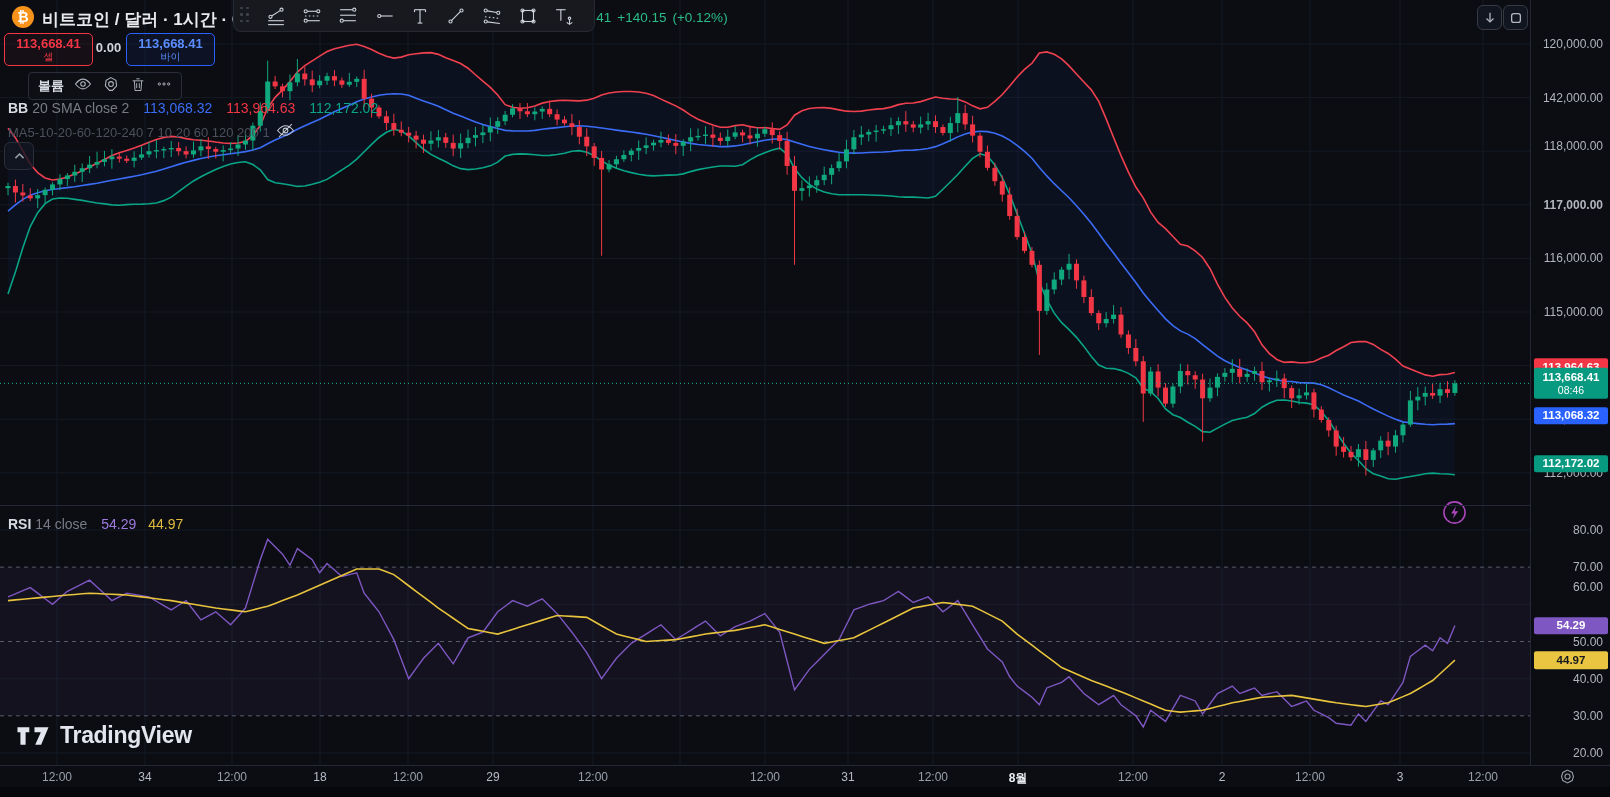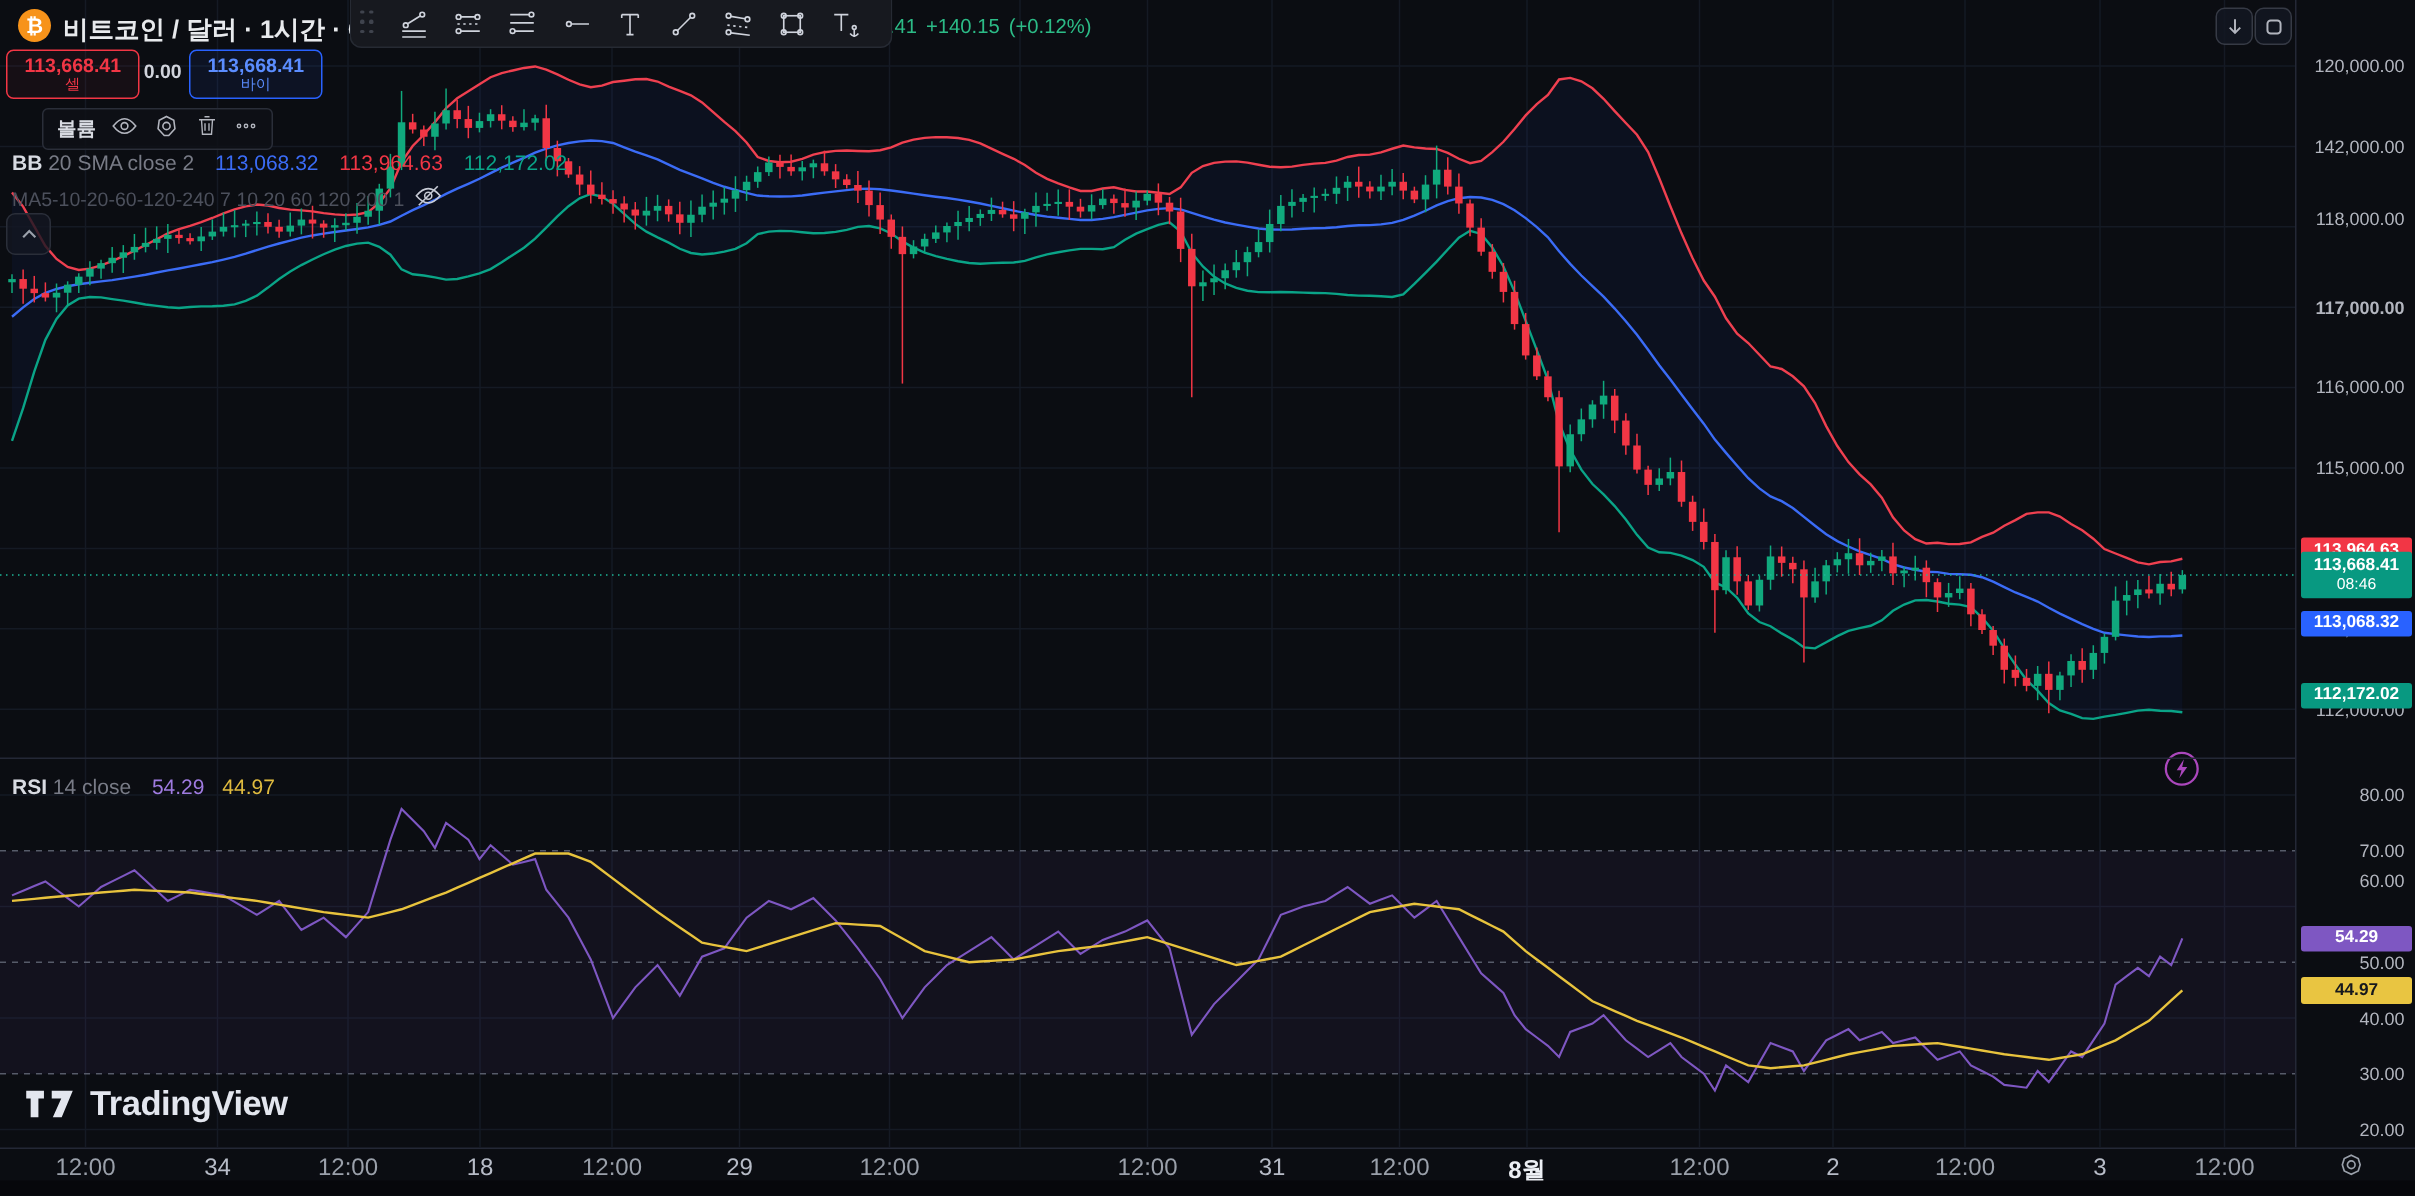--- a/index.html
+++ b/index.html
@@ -48,21 +48,21 @@
   .ma-row svg{stroke:#c8ccd6;fill:none;stroke-width:1.3;}
   .collapse-btn{left:4px;top:142px;width:28px;height:26px;border:1px solid #2a2e39;border-radius:6px;
     background:rgba(19,23,34,.8);display:flex;align-items:center;justify-content:center;z-index:4;}
   
   .price-axis{left:1530px;top:0;width:80px;height:765px;background:#0b0d12;border-left:1px solid #242836;z-index:3;}
   .tick{position:absolute;right:8px;font-size:12px;color:#b2b5be;transform:translateY(-50%);white-space:nowrap;}
   .badge{position:absolute;left:3px;right:3px;border-radius:2px;text-align:center;font-size:11.5px;font-weight:bold;
     color:#fff;padding:1.5px 0;transform:translateY(-50%);line-height:1.25;}
   .badge .sub{font-size:10.5px;font-weight:normal;}
   .time-axis{left:0;top:765px;width:1610px;height:22px;background:#0b0d12;border-top:1px solid #242836;z-index:3;}
-  .t-lbl{position:absolute;top:4px;transform:translateX(-50%);font-size:16px;color:#9aa0aa;white-space:nowrap;}
+  .t-lbl{position:absolute;top:4px;transform:translateX(-50%);font-size:12px;color:#9aa0aa;white-space:nowrap;}
   .t-day{color:#b7bcc7;}
   .t-month{color:#eceff4;font-weight:bold;}
   .bottom-strip{left:0;top:787px;width:1610px;height:10px;background:#06070b;z-index:3;}
   .axis-gear{left:1559px;top:768px;z-index:4;}
   .axis-gear svg{stroke:#9aa0aa;fill:none;stroke-width:1.3;}
   
   .watermark{left:16px;top:722px;display:flex;align-items:center;gap:10px;z-index:2;}
   .watermark .txt{font-size:23px;font-weight:bold;color:#e3e6ee;letter-spacing:-.3px;}
   .bolt-btn{left:1441px;top:499px;z-index:2;}
   .pane-sep{left:0;top:505px;width:1610px;height:1px;background:#242836;z-index:2;}

